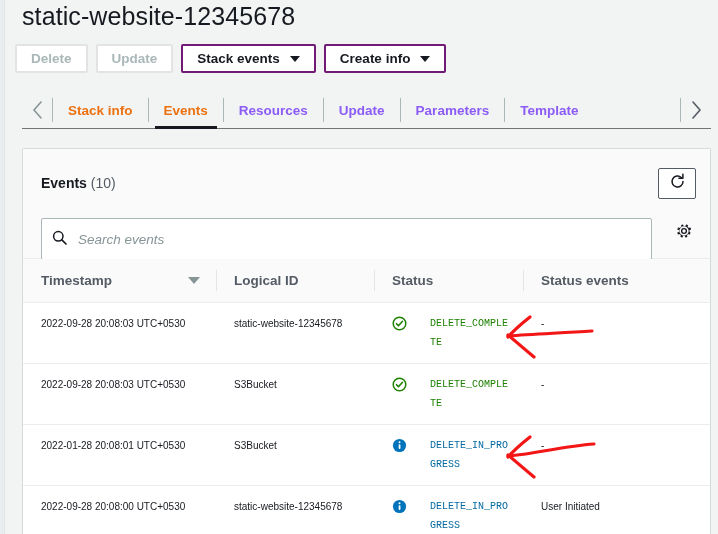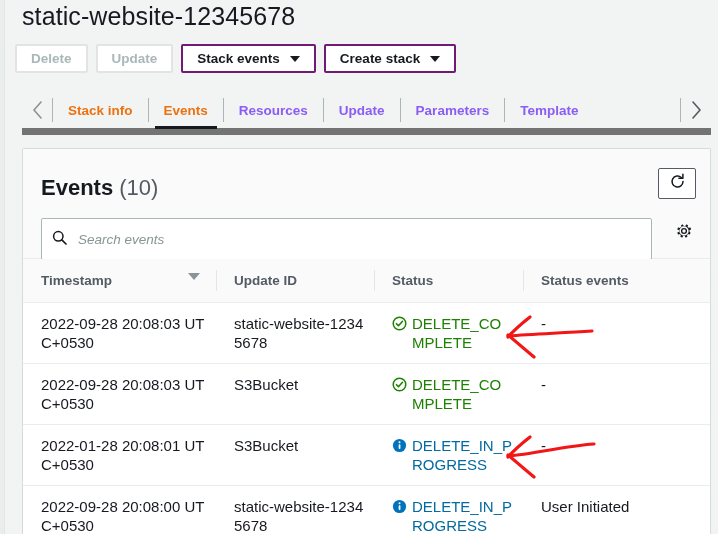--- a/index.html
+++ b/index.html
@@ -80,21 +80,21 @@
     margin-left: 2px;
   }
 
   
   .tabs-wrap {
     position: absolute;
     left: 22px;
     top: 92px;
     right: 7px;
     height: 36px;
-    border-bottom: 7px solid #737373;
+    border-bottom: 1px solid #737373;
     display: flex;
     align-items: stretch;
   }
   .tab-arrow {
     width: 30px;
     display: flex;
     align-items: center;
     justify-content: center;
     color: #879596;
     cursor: pointer;
@@ -148,21 +148,21 @@
     height: 110px;
     background: #fafafa;
     border-bottom: 1px solid #eaeded;
     position: relative;
     box-sizing: border-box;
   }
   .panel-title {
     position: absolute;
     left: 18px;
     top: 26px;
-    font-size: 22px;
+    font-size: 14px;
     font-weight: 700;
     color: #16191f;
     white-space: nowrap;
   }
   .panel-title .count {
     font-weight: 400;
     color: #545b64;
   }
   .refresh-btn {
     position: absolute;
@@ -235,56 +235,57 @@
     border-bottom: 1px solid #eaeded;
     vertical-align: middle;
     position: relative;
   }
   th.col-ts   { width: 175px; }
   th.col-lid  { width: 140px; }
   th.col-st   { width: 131px; margin-left: 16px; }
   th.col-sr   { width: auto; }
   th .th-inner {
     display: flex;
-    align-items: flex-start;
+    align-items: center;
     gap: 13px;
   }
   th.has-divider::before {
     content: "";
     position: absolute;
     left: 0; top: 11px; bottom: 11px;
     width: 1px;
     background: #e4e6e6;
   }
   .sort-caret {
     width: 0; height: 0;
     border-left: 6px solid transparent;
     border-right: 6px solid transparent;
     border-top: 7px solid #879596;
     margin-left: auto;
     margin-right: 16px;
     flex: 0 0 auto;
   }
 
   table.events td {
-    font-size: 15px;
+    font-size: 10px;
     color: #16191f;
     padding: 11px 10px 11px 18px;
     border-bottom: 1px solid #eaeded;
     vertical-align: top;
     line-height: 19px;
     overflow-wrap: break-word;
     word-break: break-all;
   }
   td.cell-ts { white-space: normal; word-break: normal; }
   .status-cell {
     display: flex;
     align-items: flex-start;
-    gap: 5px;
+    gap: 23px;
     line-height: 19px;
+    font-family: Liberation Mono, monospace;
   }
   .status-text { word-break: break-all; }
   .status-ok   { color: #1d8102; }
   .status-prog { color: #0369a1; }
   .status-icon { flex: 0 0 auto; margin-top: 2px; }
   .dash { color: #16191f; }
 
   
   .annotations {
     position: absolute;
@@ -306,21 +307,21 @@
         <span>Delete</span>
       </div>
       <div class="btn disabled">
         <span>Update</span>
       </div>
       <div class="btn">
         <span>Stack events</span>
         <span class="caret"></span>
       </div>
       <div class="btn">
-        <span>Create stack</span>
+        <span>Create info</span>
         <span class="caret"></span>
       </div>
     </div>
 
   <div class="tabs-wrap">
     <div class="tab-arrow">
       <svg width="11" height="18" viewBox="0 0 11 18" fill="none" aria-hidden="true">
         <path d="M9 1 L2 9 L9 17" stroke="#879596" stroke-width="1.6" fill="none" stroke-linecap="round" stroke-linejoin="round"></path>
       </svg>
     </div>
@@ -388,21 +389,21 @@
       <thead>
         <tr>
           <th class="col-ts">
             <div class="th-inner">
               <span>Timestamp</span>
               <span class="sort-caret"></span>
             </div>
           </th>
           <th class="col-lid has-divider">
             <div class="th-inner">
-              <span>Update ID</span>
+              <span>Logical ID</span>
             </div>
           </th>
           <th class="col-st has-divider">
             <div class="th-inner">
               <span>Status</span>
             </div>
           </th>
           <th class="col-sr has-divider">
             <div class="th-inner">
               <span>Status events</span>

